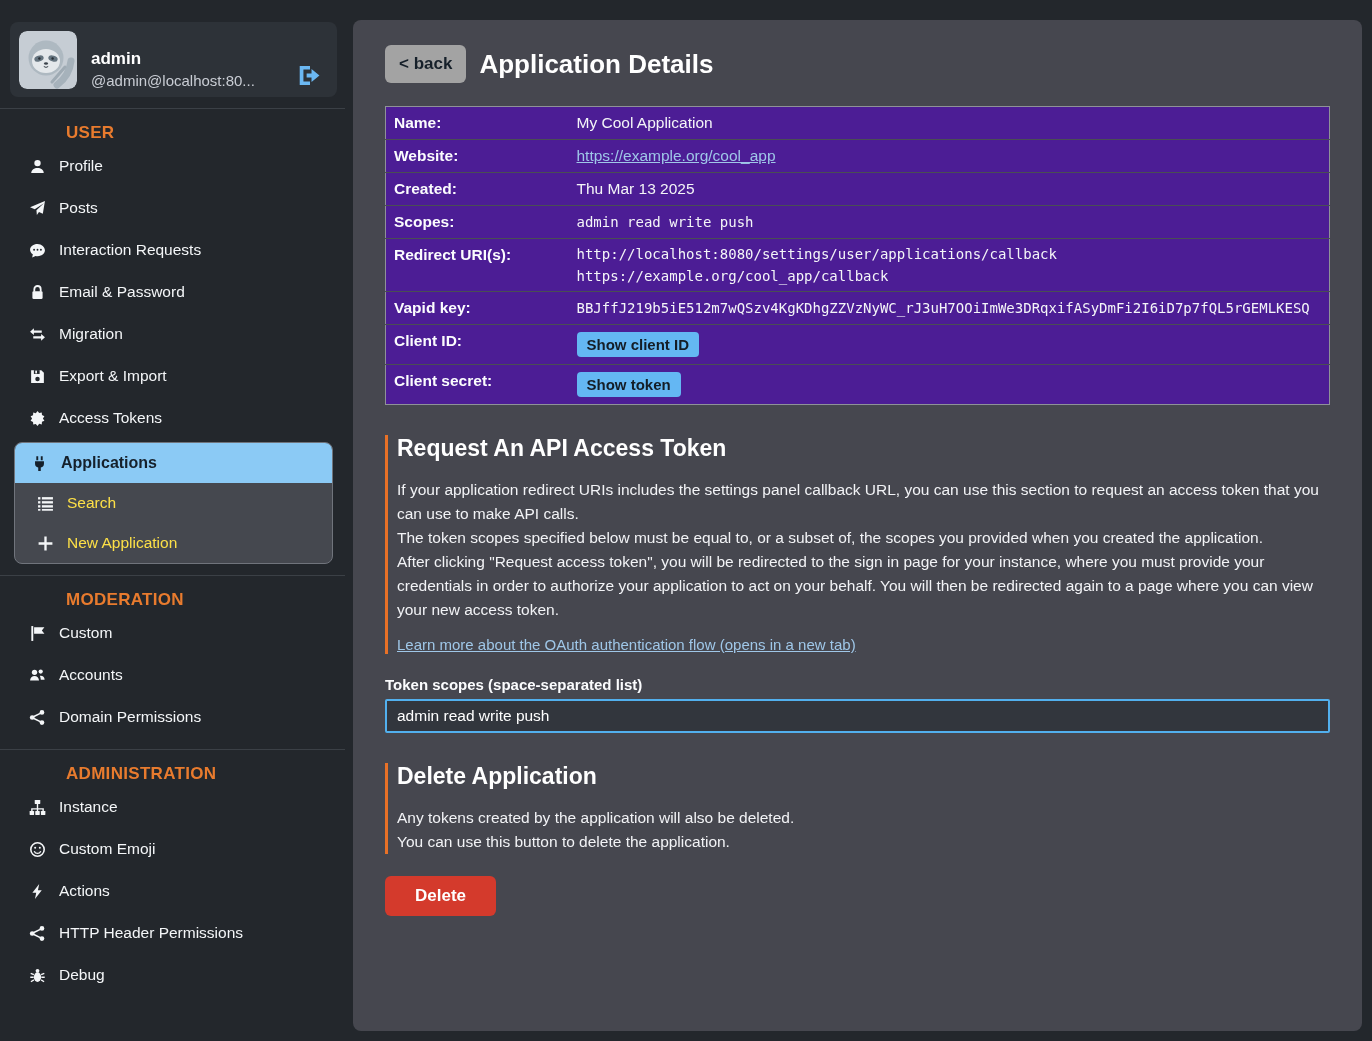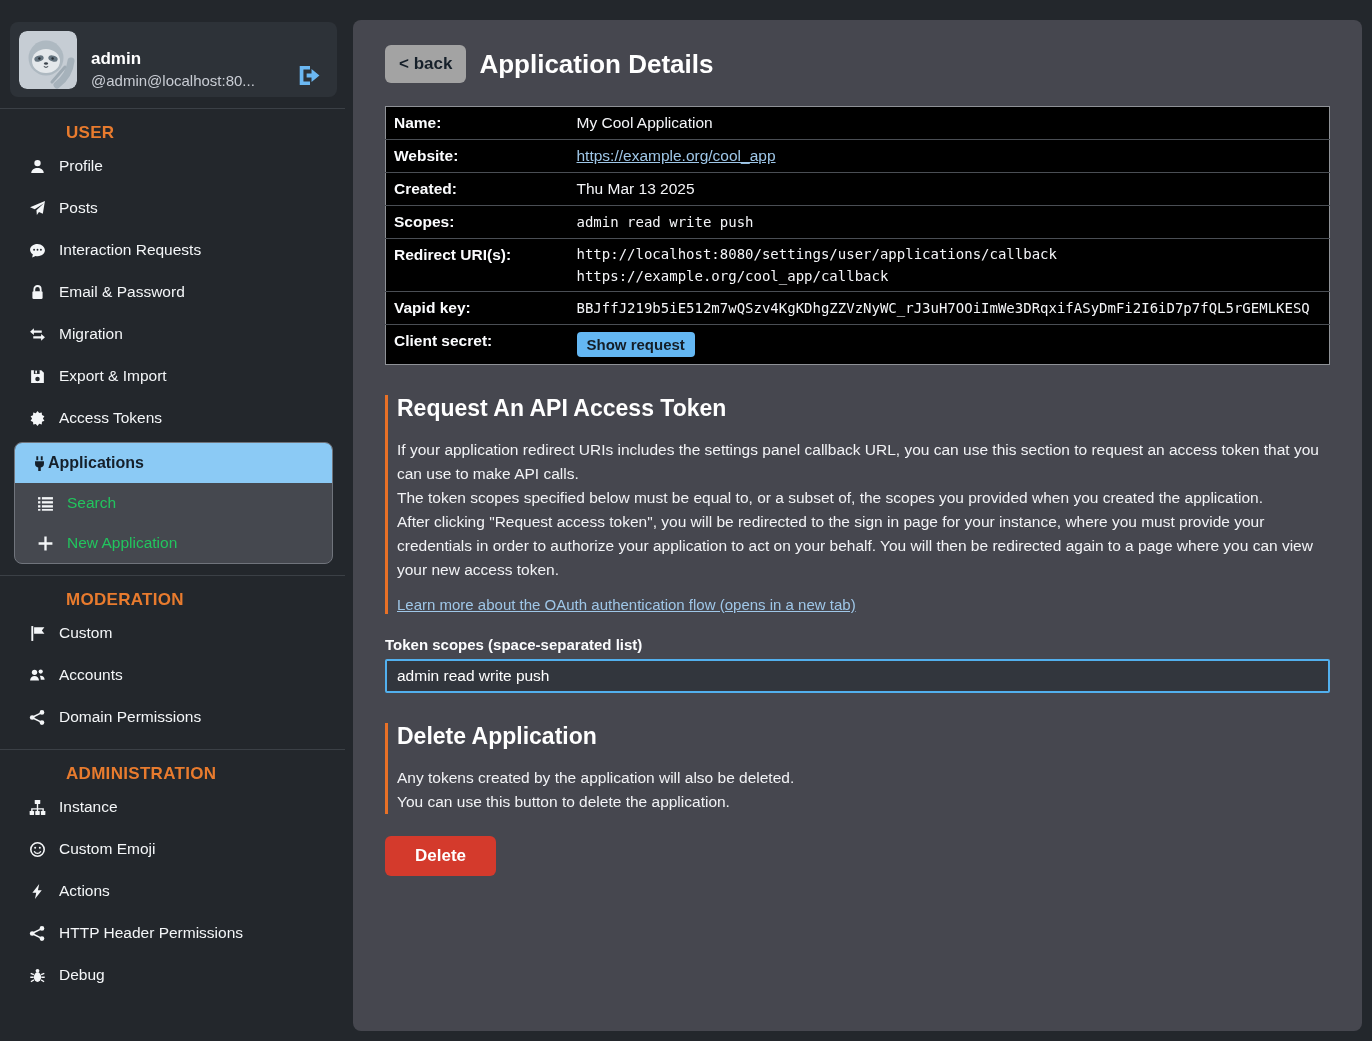--- a/index.html
+++ b/index.html
@@ -34,42 +34,42 @@
   }
   .nav-item .ic { width:18px; height:18px; flex-shrink:0; display:flex; align-items:center; justify-content:center; }
   .ic svg { display:block; }
 
   .app-block {
     margin:3px 12px 8px 14px; border:1px solid #70747c; border-radius:8px;
     overflow:hidden; background:#45484f;
   }
   .app-active {
     background:#8bcaf5; color:#15202b; font-weight:bold;
-    display:flex; align-items:center; padding:11px 16px; font-size:16px; cursor:pointer;
+    display:flex; align-items:center; gap:13px; padding:11px 16px; font-size:16px; cursor:pointer;
   }
   .sub-item {
     display:flex; align-items:center; gap:13px;
-    padding:11px 16px 11px 22px; font-size:15.5px; color:#22c55e; cursor:pointer;
+    padding:11px 16px 11px 22px; font-size:15.5px; color:#fde047; cursor:pointer;
   }
 
   
   .main {
     flex:1; margin:20px 10px 10px 8px; background:#46474f;
     border-radius:8px; padding:25px 32px; overflow:hidden;
   }
   .page-header { display:flex; align-items:center; gap:13px; }
   .back-btn {
     background:#a3a3a3; color:#16202a; font-weight:bold; font-size:17px;
     font-family:inherit; padding:9px 14px; border:none; border-radius:6px; cursor:pointer;
   }
   .page-title { font-size:26px; font-weight:bold; color:#ffffff; }
 
   table.details {
     width:100%; margin-top:23px; border-collapse:collapse;
-    border:1px solid #8f9297; background:#000000; font-size:15.5px;
+    border:1px solid #8f9297; background:#4c1d95; font-size:15.5px;
   }
   table.details tr:not(:last-child) { border-bottom:1px solid #4a4e54; }
   table.details th {
     width:183px; text-align:left; font-weight:bold;
     padding:7px 8px; vertical-align:top; color:#fbfcfe;
   }
   table.details td { padding:7px 8px; color:#f4f5f8; }
   .mono { font-family:"DejaVu Sans Mono", monospace; font-size:14px; }
   a.link { color:#9fc7e8; text-decoration:underline; cursor:pointer; }
   .table-btn {
@@ -359,22 +359,26 @@
         <td class="mono">
           <div style="margin-bottom:6px;">http://localhost:8080/settings/user/applications/callback</div>
           <div>https://example.org/cool_app/callback</div>
         </td>
       </tr>
       <tr>
         <th>Vapid key:</th>
         <td class="mono">BBJffJ219b5iE512m7wQSzv4KgKDhgZZVzNyWC_rJ3uH7OOiImWe3DRqxifASyDmFi2I6iD7p7fQL5rGEMLKESQ</td>
       </tr>
       <tr>
+        <th>Client ID:</th>
+        <td><button class="table-btn">Show client ID</button></td>
+      </tr>
+      <tr>
         <th>Client secret:</th>
-        <td><button class="table-btn">Show request</button></td>
+        <td><button class="table-btn">Show token</button></td>
       </tr>
     </tbody>
       </table>
 
     <div class="section">
       <div class="bordered">
         <h2>Request An API Access Token</h2>
         <p>If your application redirect URIs includes the settings panel callback URL, you can use this section to request an access token that you can use to make API calls.</p>
         <p>The token scopes specified below must be equal to, or a subset of, the scopes you provided when you created the application.</p>
         <p>After clicking "Request access token", you will be redirected to the sign in page for your instance, where you must provide your credentials in order to authorize your application to act on your behalf. You will then be redirected again to a page where you can view your new access token.</p>

